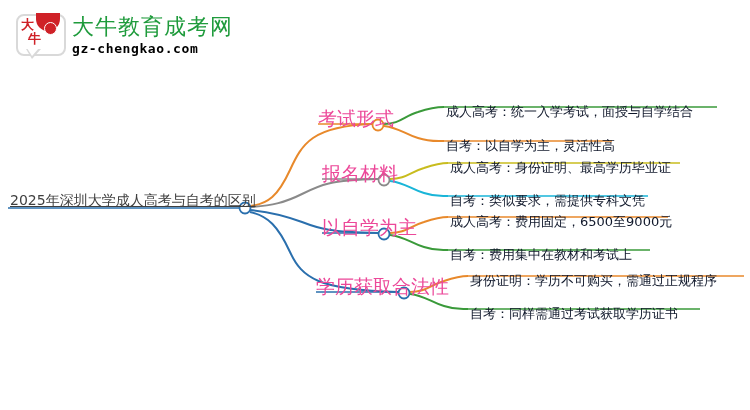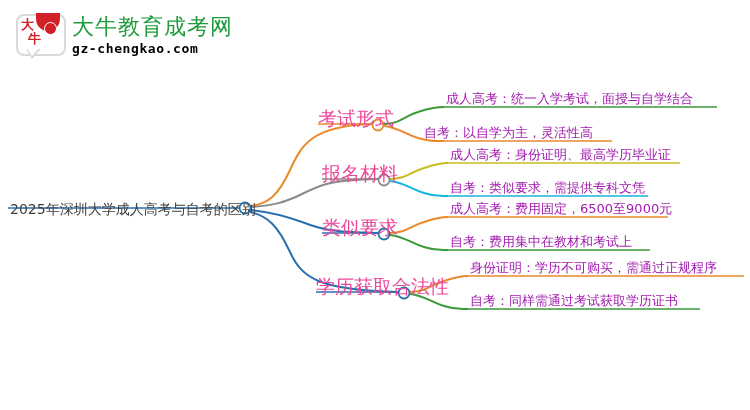--- a/index.html
+++ b/index.html
@@ -146,21 +146,22 @@
   .node-root {
     font-size: 14px;
     color: #3f3f3f;
   }
   .node-br {
     font-size: 19px;
     color: #ec4899;
   }
   .node-leaf {
     font-size: 13px;
-    color: #a21caf;
+    color: #0f172a;
+    margin-top: 13px;
   }
 </style>
 </head>
 <body>
 
 <div id="logo-area">
   <div id="logo-mark">
     <div class="bubble"></div>
     <div class="bubble-tail"></div>
     <div class="bubble-tail-inner"></div>
@@ -217,41 +218,41 @@
     <path d="M410,294 C426,296 430,302 444,306 C456,310 462,309 468,309" fill="none" stroke="#3a9a3a" stroke-width="2"></path>
     <line x1="468" y1="309" x2="700" y2="309" stroke="#3a9a3a" stroke-width="1.6"></line>
 
     <circle cx="245" cy="208" r="5.5" fill="#ffffff" stroke="#2a6fad" stroke-width="1.8"></circle>
     <circle cx="378" cy="125" r="5.5" fill="#ffffff" stroke="#e8892b" stroke-width="1.8"></circle>
     <circle cx="384" cy="180" r="5.5" fill="#ffffff" stroke="#8a8a8a" stroke-width="1.8"></circle>
     <circle cx="384" cy="234" r="5.5" fill="#ffffff" stroke="#2a6fad" stroke-width="1.8"></circle>
     <circle cx="404" cy="293" r="5.5" fill="#ffffff" stroke="#2a6fad" stroke-width="1.8"></circle>
   </svg>
 
-  <div class="node node-root" style="left:10px; top:202px;">
+  <div class="node node-root" style="left:10px; top:193px;text-decoration:underline;">
     <span>2025年深圳大学成人高考与自考的区别</span>
   </div>
 
   <div class="node node-br" style="left:318px; top:109px;">
     <span>考试形式</span>
   </div>
   <div class="node node-br" style="left:322px; top:164px;text-align:right;">
     <span>报名材料</span>
   </div>
   <div class="node node-br" style="left:322px; top:218px;">
-    <span>类似要求</span>
+    <span>以自学为主</span>
   </div>
   <div class="node node-br" style="left:316px; top:277px;">
     <span>学历获取合法性</span>
   </div>
 
   <div class="node node-leaf" style="left:446px; top:92px;">
     <span>成人高考：统一入学考试，面授与自学结合</span>
   </div>
-  <div class="node node-leaf" style="left:424px; top:126px;">
+  <div class="node node-leaf" style="left:446px; top:126px;">
     <span>自考：以自学为主，灵活性高</span>
   </div>
 
   <div class="node node-leaf" style="left:450px; top:181px;">
     <span>自考：类似要求，需提供专科文凭</span>
   </div>
   <div class="node node-leaf" style="left:450px; top:148px;">
     <span>成人高考：身份证明、最高学历毕业证</span>
   </div>
 

